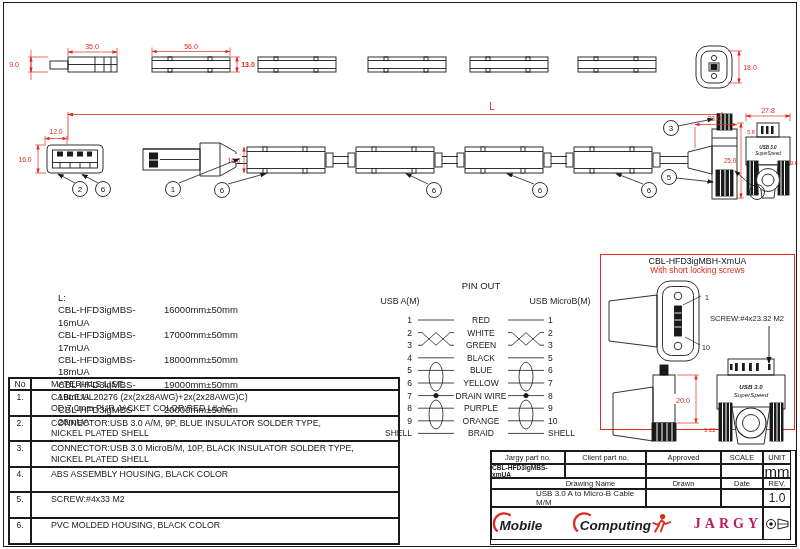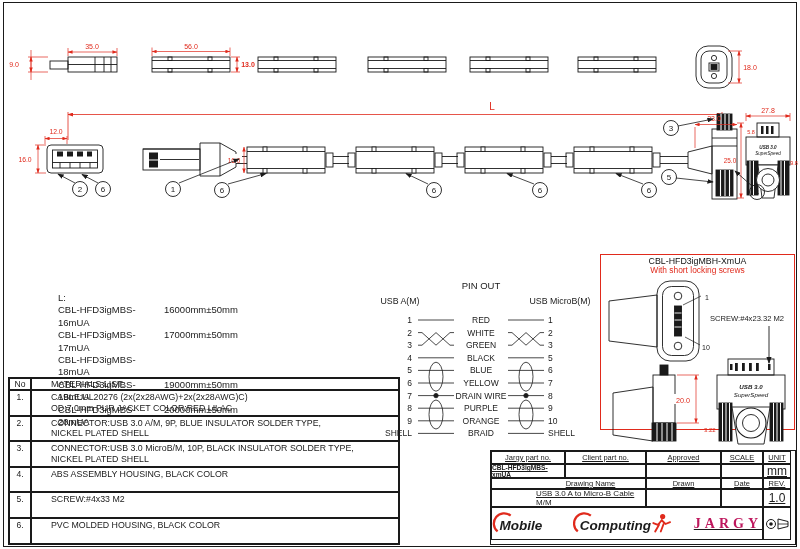--- a/index.html
+++ b/index.html
@@ -17,24 +17,24 @@
   #materials{left:8px;top:377px;width:392px;height:168px;border:1.5px solid #1a1a1a;display:grid;grid-template-columns:22px 368px;grid-template-rows:12px repeat(6,25.6px);box-sizing:border-box;}
   #materials .cell{border:0.75px solid #1a1a1a;box-sizing:border-box;overflow:hidden;}
   #materials .no{font-size:8.5px;text-align:center;padding-top:1px;}
   #materials .desc{font-size:8.8px;line-height:10.8px;padding:1px 19px;}
   #materials .hdr{font-size:8.6px;padding-top:0;}
   
   #detailbox{left:600px;top:254px;width:195px;height:176px;border:1.5px solid #e02a1c;box-sizing:border-box;}
   #detailbox .t1{font-size:8.8px;text-align:center;margin-top:1px;color:#111;}
   #detailbox .t2{font-size:8.4px;text-align:center;color:#e02a1c;margin-top:-1px;}
   
-  #titleblock{left:490px;top:450px;width:306px;height:95px;border:1.5px solid #1a1a1a;box-sizing:border-box;display:grid;grid-template-columns:74px 81px 75px 42px 28px;grid-template-rows:13px 14px 11px 18px 33px;text-decoration:underline;}
+  #titleblock{left:490px;top:450px;width:306px;height:95px;border:1.5px solid #1a1a1a;box-sizing:border-box;display:grid;grid-template-columns:74px 81px 75px 42px 28px;grid-template-rows:13px 14px 11px 18px 33px;}
   #titleblock .c{border:0.75px solid #1a1a1a;box-sizing:border-box;display:flex;align-items:center;justify-content:center;font-size:7.5px;overflow:hidden;}
   #titleblock .pn{font-size:6.6px;font-weight:bold;}
-  #titleblock .mm{font-size:12px;}
+  #titleblock .mm{font-size:15px;}
   #titleblock .dn{font-size:8px;}
   #titleblock .rev{font-size:12px;}
   .span2{grid-column:span 2;padding-left:44px;}
   .span4{grid-column:span 4;}
   #logos{display:flex;align-items:center;justify-content:center;gap:19px;}
   .jargy{color:#be185d;font-family:"Liberation Serif",serif;font-weight:bold;font-size:14px;letter-spacing:4px;}
 </style>
 </head>
 <body>
 
@@ -371,20 +371,21 @@
     <div class="row">
         <span class="part">CBL-HFD3igMBS-16mUA</span>
         <span>16000mm±50mm</span>
       </div>
     <div class="row">
         <span class="part">CBL-HFD3igMBS-17mUA</span>
         <span>17000mm±50mm</span>
       </div>
     <div class="row">
         <span class="part">CBL-HFD3igMBS-18mUA</span>
+        <span>18000mm±50mm</span>
       </div>
     <div class="row">
         <span class="part">CBL-HFD3igMBS-19mUA</span>
         <span>19000mm±50mm</span>
       </div>
     <div class="row">
         <span class="part">CBL-HFD3igMBS-20mUA</span>
         <span>20000mm±50mm</span>
       </div>
   </div>

